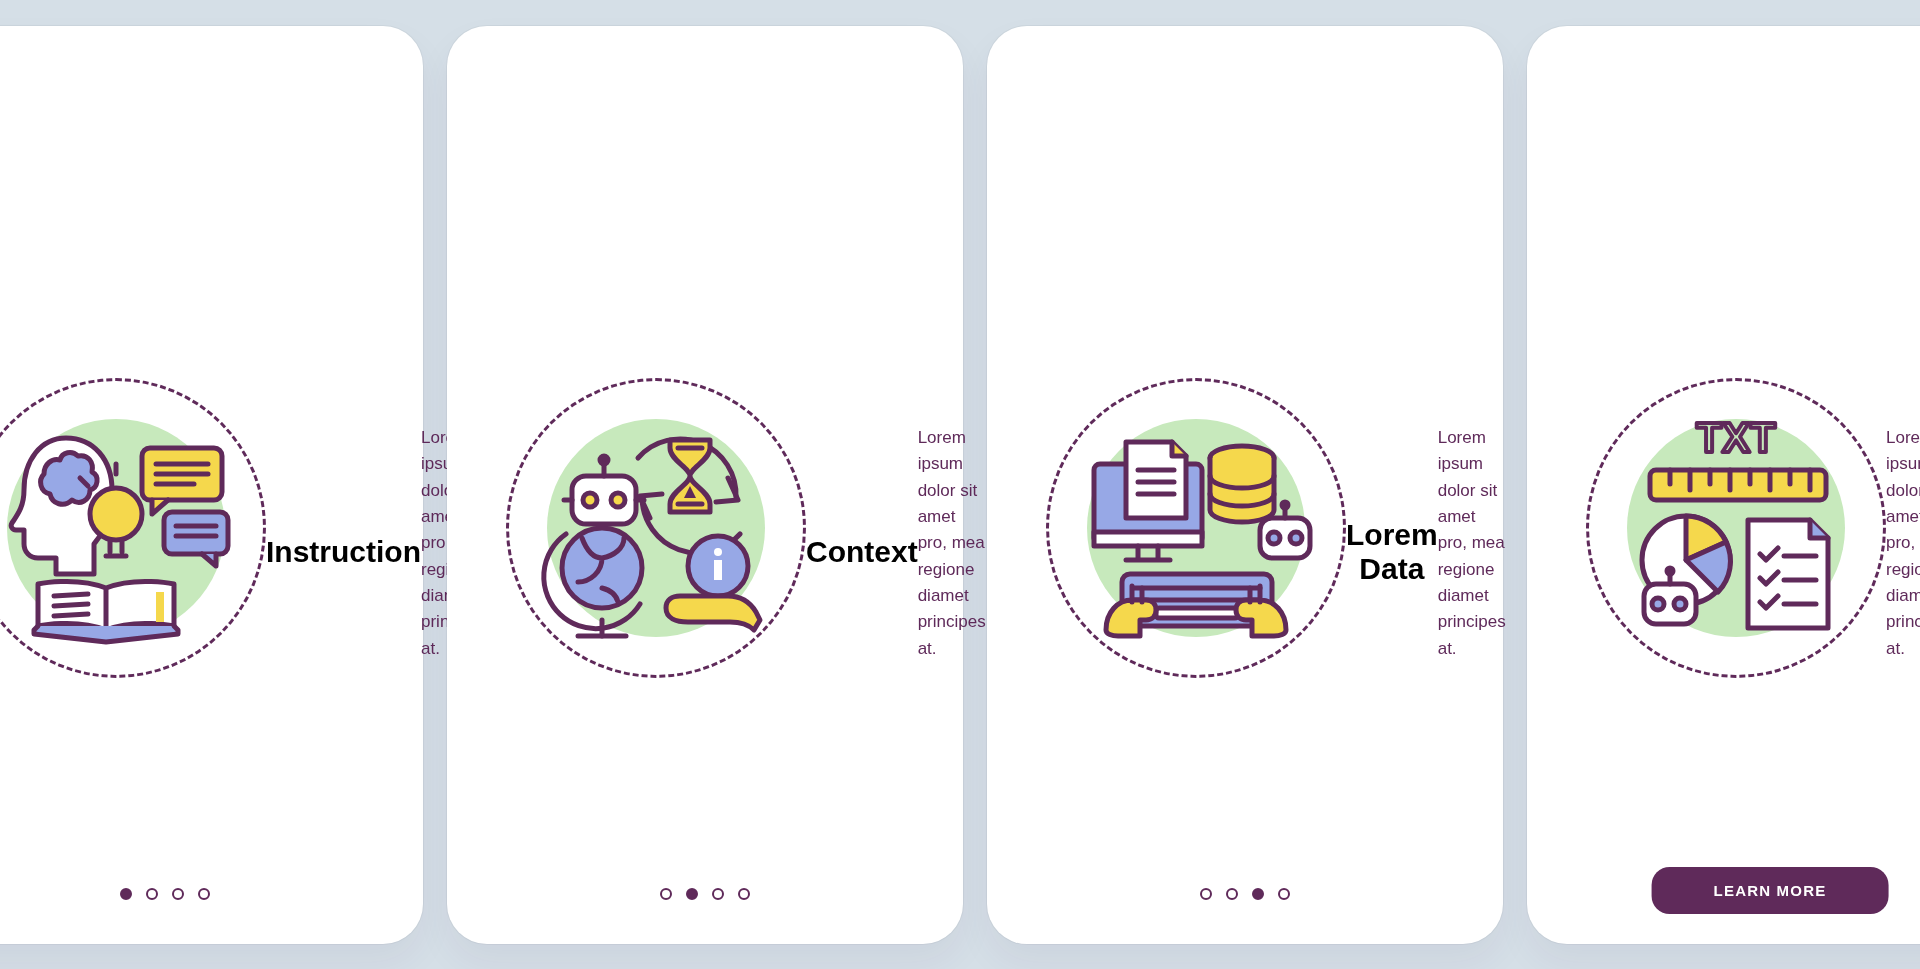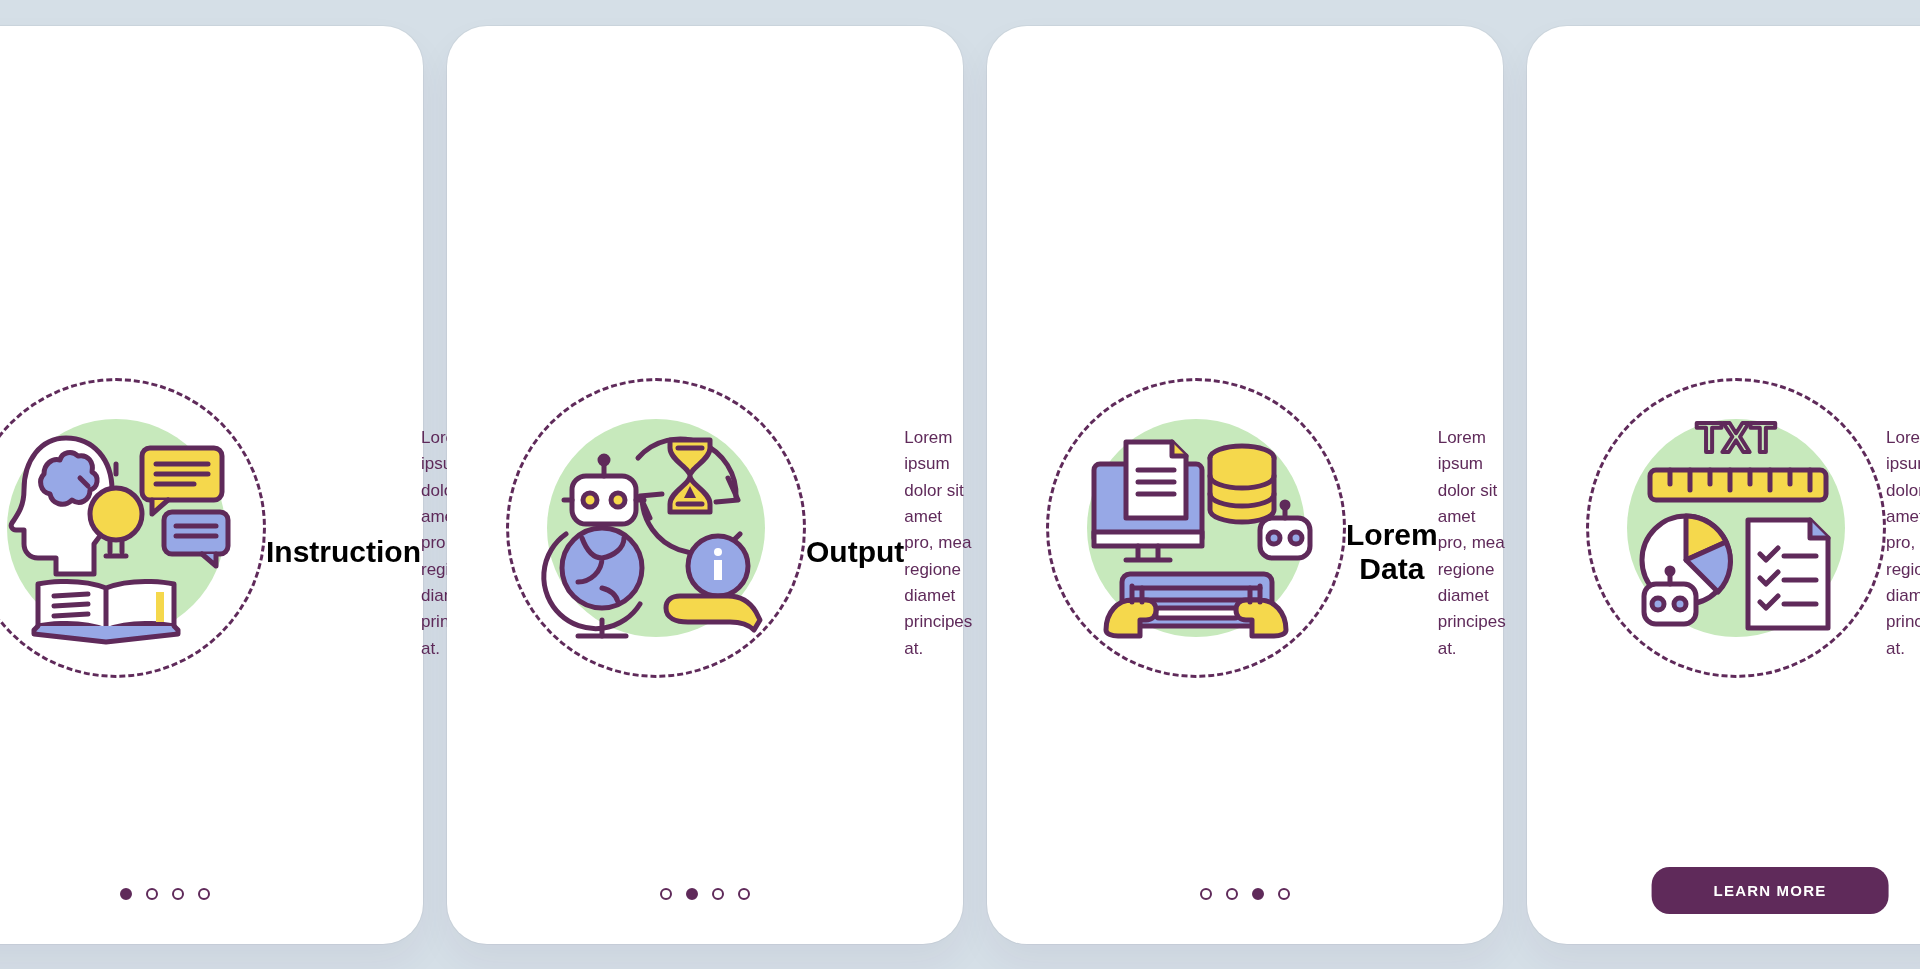--- a/index.html
+++ b/index.html
@@ -100,21 +100,21 @@
           <path d="M172 70 L196 70 M172 126 L196 126"></path>
           <path d="M178 120 L190 120 L184 108 Z" fill="#5f2a5a" stroke="none"></path>
 
           <circle cx="212" cy="188" r="30" fill="#97a8e6"></circle>
           <circle cx="212" cy="174" r="4" fill="#fff" stroke="none"></circle>
           <rect x="208" y="182" width="8" height="20" fill="#fff" stroke="none"></rect>
           <path d="M160 230 C160 222 166 218 174 218 L222 218 C234 218 244 224 250 234 L254 242 L248 252 C242 246 232 244 224 244 L182 244 C170 244 160 240 160 230 Z" fill="#f5d84c"></path>
         </g>
       </svg>
     </div>
-    <div class="title">Output</div>
+    <div class="title">Context</div>
     <div class="desc">Lorem ipsum dolor sit amet pro, mea regione diamet principes at.</div>
     <div class="dots">
       <span class="dot"></span>
       <span class="dot active"></span>
       <span class="dot"></span>
       <span class="dot"></span>
     </div>
   </div>
 
   <div class="card">

